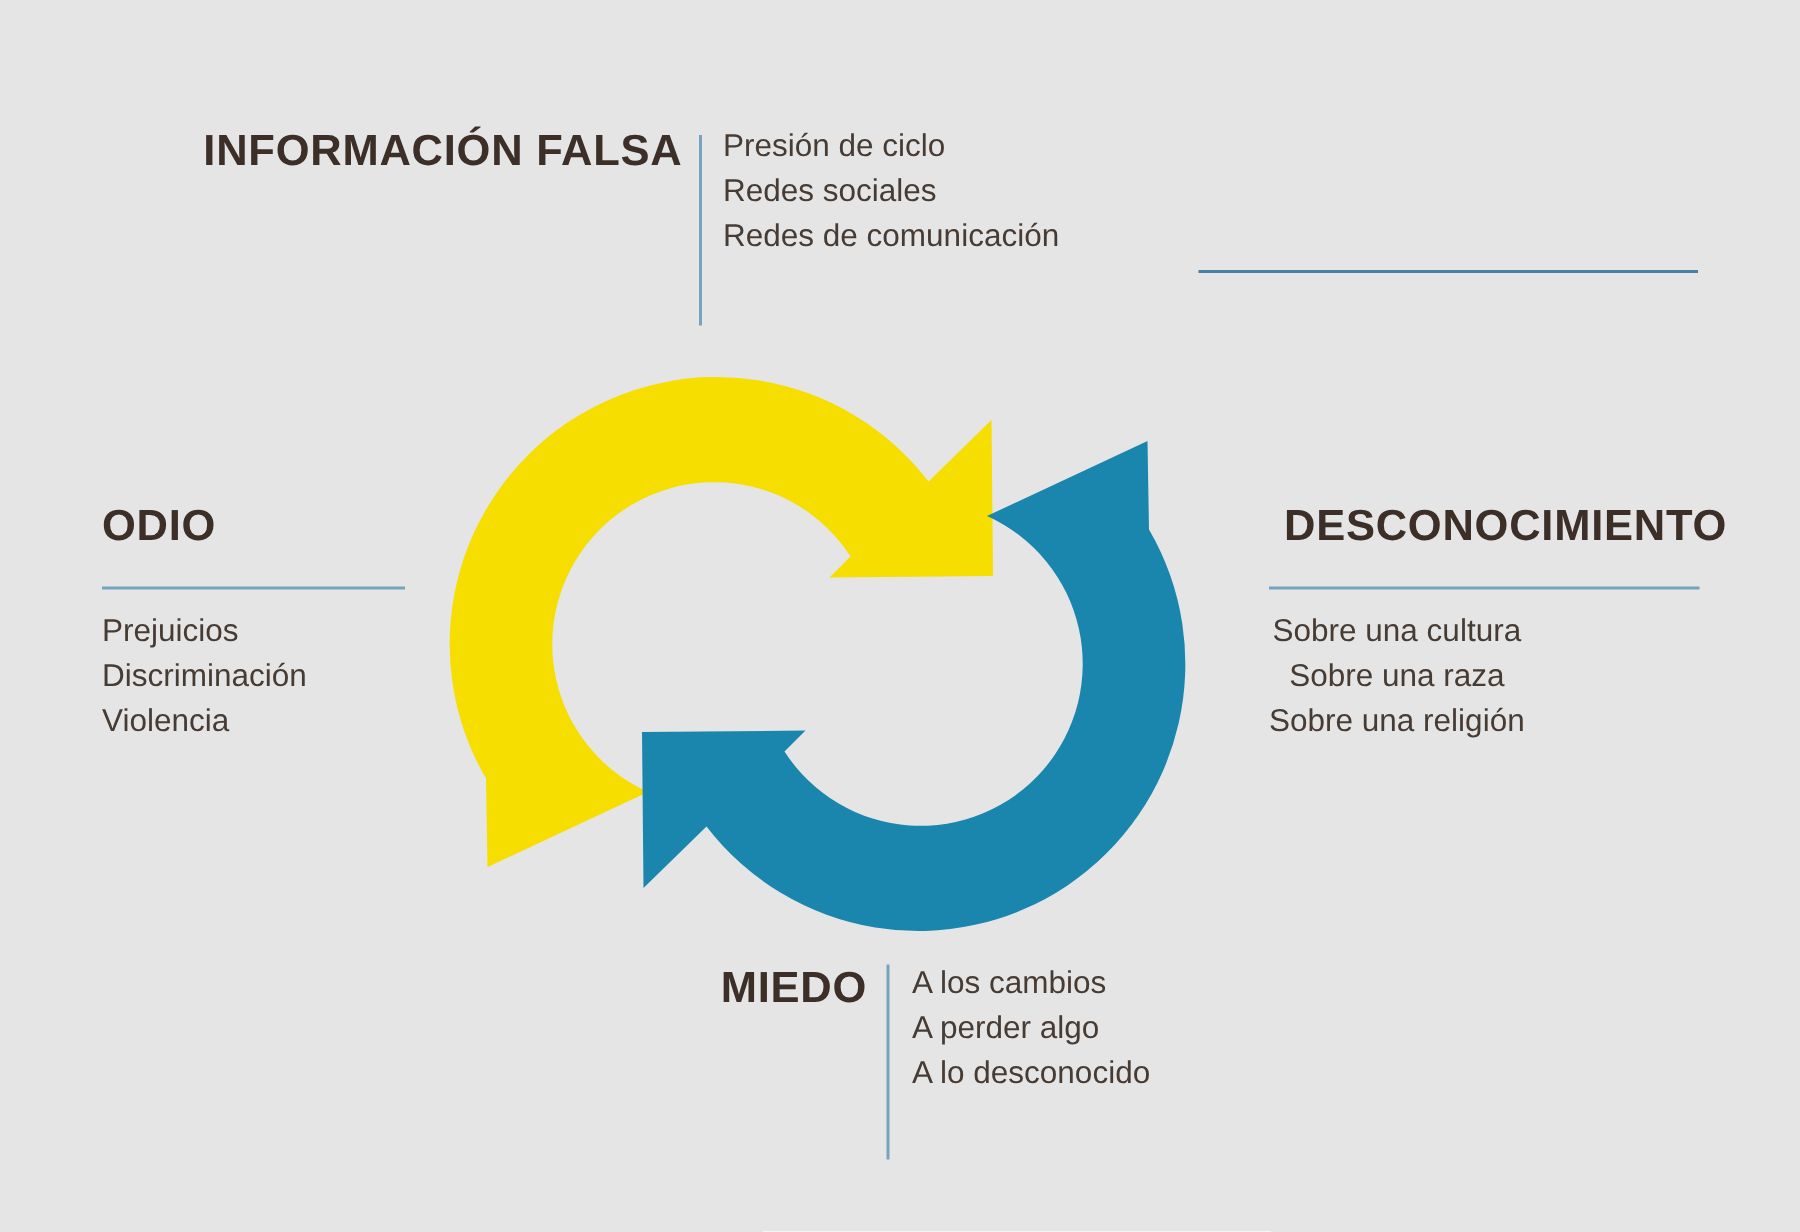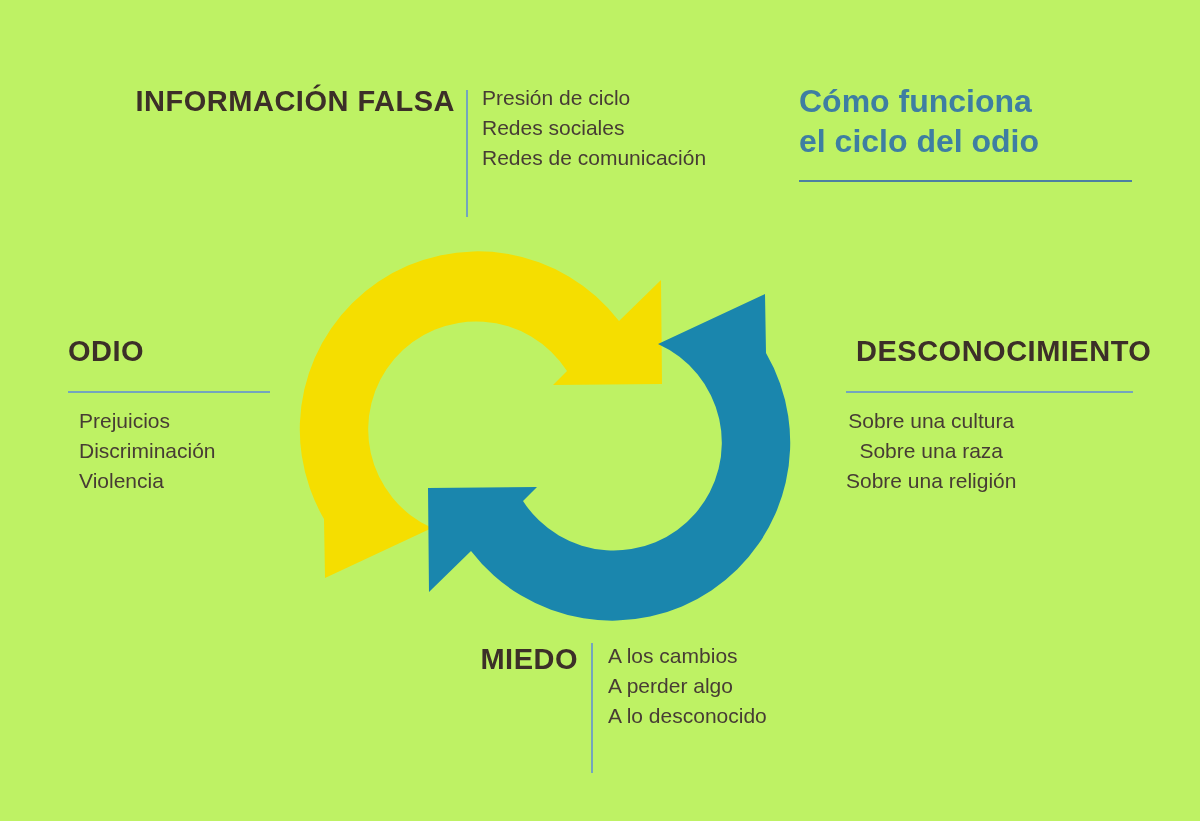--- a/index.html
+++ b/index.html
@@ -1,20 +1,20 @@
 <!DOCTYPE html>
 <html><head>
 <meta charset="utf-8">
 <style>
   html, body { margin: 0; padding: 0; background: #ffffff; }
   #canvas {
     position: relative;
     width: 1200px;
     height: 821px;
-    background: #bef264;
+    background: #e5e5e5;
     overflow: hidden;
     font-family: "Liberation Sans", sans-serif;
   }
   .abs { position: absolute; }
   .heading {
     font-size: 29px;
     font-weight: bold;
     letter-spacing: 0.5px;
     color: #3C2F28;
     white-space: nowrap;
@@ -49,29 +49,25 @@
   </svg>
 
   <div class="abs heading right" style="left:100px; top:85px; width:355px;">INFORMACIÓN FALSA</div>
   <div class="abs vline" style="left:466px; top:90px; height:127px;"></div>
   <div class="abs items" style="left:482px; top:83px;">
     <div>Presión de ciclo</div>
     <div>Redes sociales</div>
     <div>Redes de comunicación</div>
   </div>
 
-  <div class="abs title" style="left:799px; top:81px;">
-    <div>Cómo funciona</div>
-    <div>el ciclo del odio</div>
-  </div>
   <div class="abs title-underline" style="left:799px; top:180px; width:333px;"></div>
 
   <div class="abs heading" style="left:68px; top:335px;">ODIO</div>
   <div class="abs hline" style="left:68px; top:391px; width:202px;"></div>
-  <div class="abs items" style="left:68px; top:406px;margin-left:11px;">
+  <div class="abs items" style="left:68px; top:406px;">
     <div>Prejuicios</div>
     <div>Discriminación</div>
     <div>Violencia</div>
   </div>
 
   <div class="abs heading" style="left:856px; top:335px;">DESCONOCIMIENTO</div>
   <div class="abs hline" style="left:846px; top:391px; width:287px;"></div>
   <div class="abs items" style="left:846px; top:406px;text-align:center;">
     <div>Sobre una cultura</div>
     <div>Sobre una raza</div>

